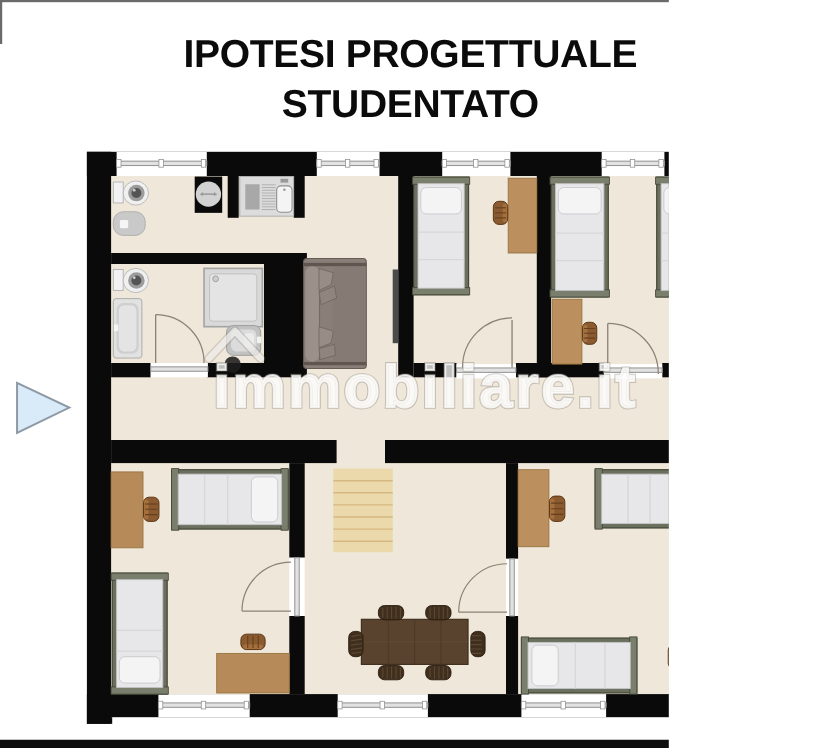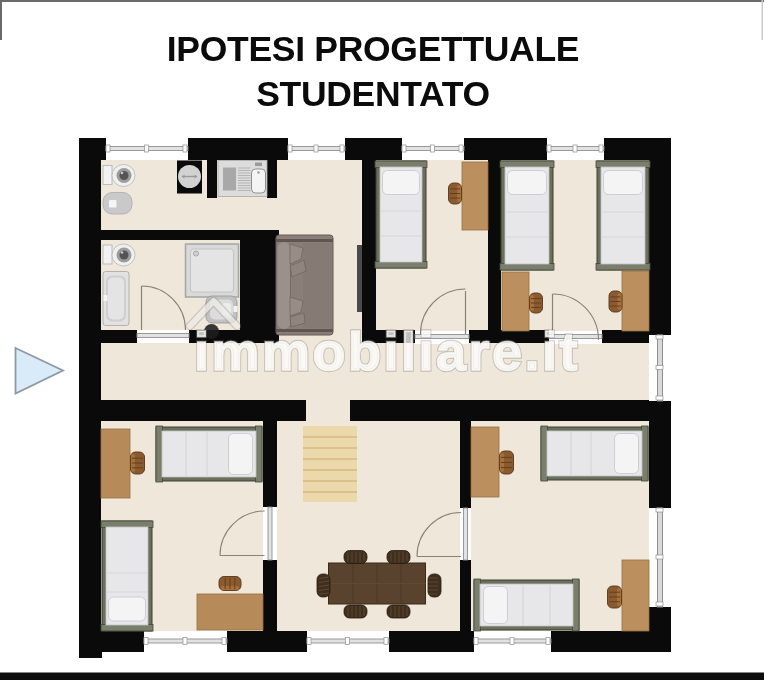--- a/index.html
+++ b/index.html
@@ -1,16 +1,16 @@
 <!DOCTYPE html>
 <html><head>
 <meta charset="utf-8">
 <style>
   html,body{margin:0;padding:0;background:#fff;}
-  #page{position:relative;width:764px;height:683px;background:#fff;font-family:"Liberation Sans",sans-serif;overflow:hidden;}
+  #page{position:relative;width:608px;height:683px;background:#fff;font-family:"Liberation Sans",sans-serif;overflow:hidden;}
   svg{position:absolute;left:0;top:0;}
 </style>
 </head>
 <body>
 <div id="page">
 <svg width="764" height="683" viewBox="0 0 764 683">
 
   <rect x="0" y="0" width="764" height="683" fill="#ffffff"></rect>
 
   <rect x="0" y="0" width="764" height="2" fill="#6a6a6a"></rect>

